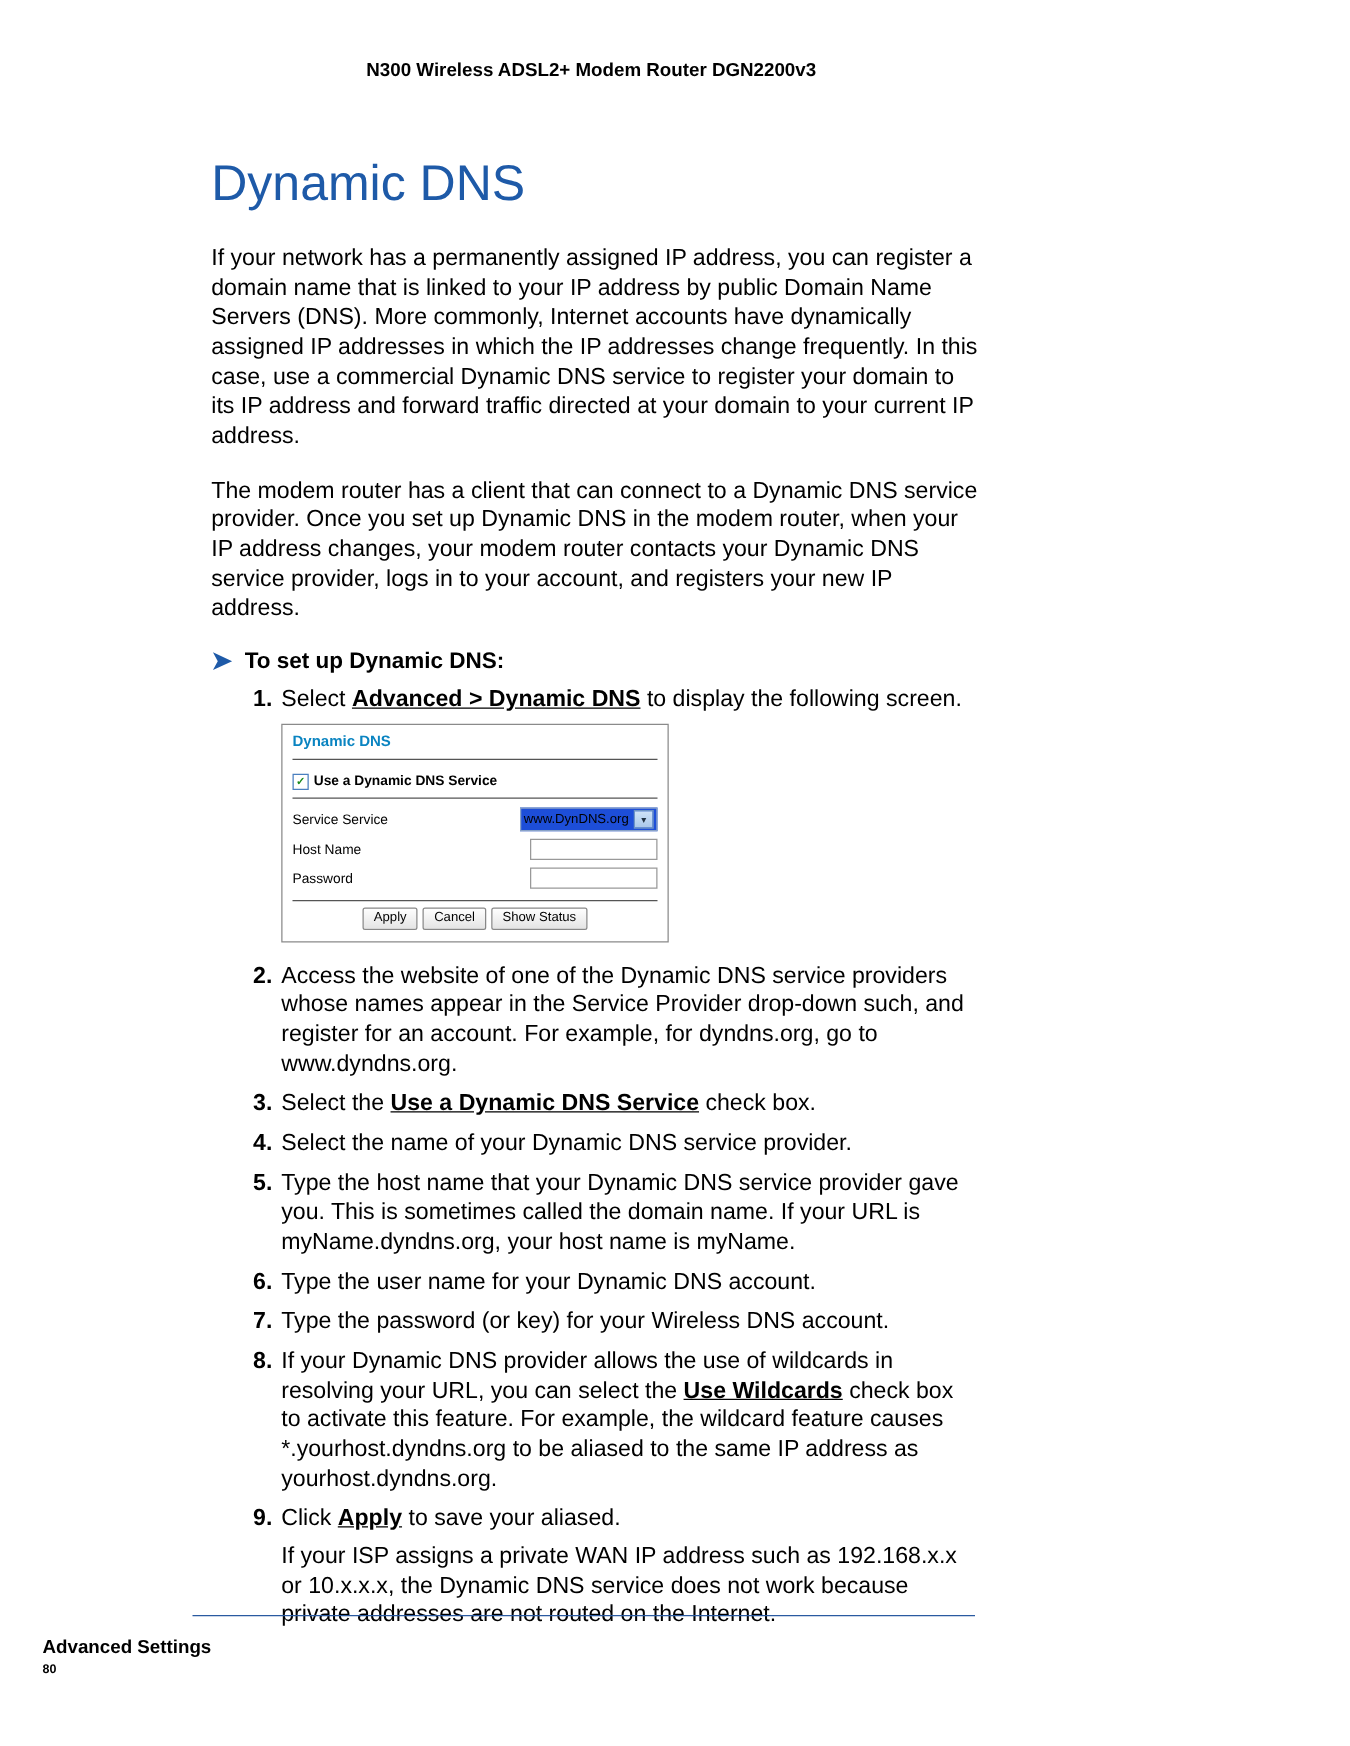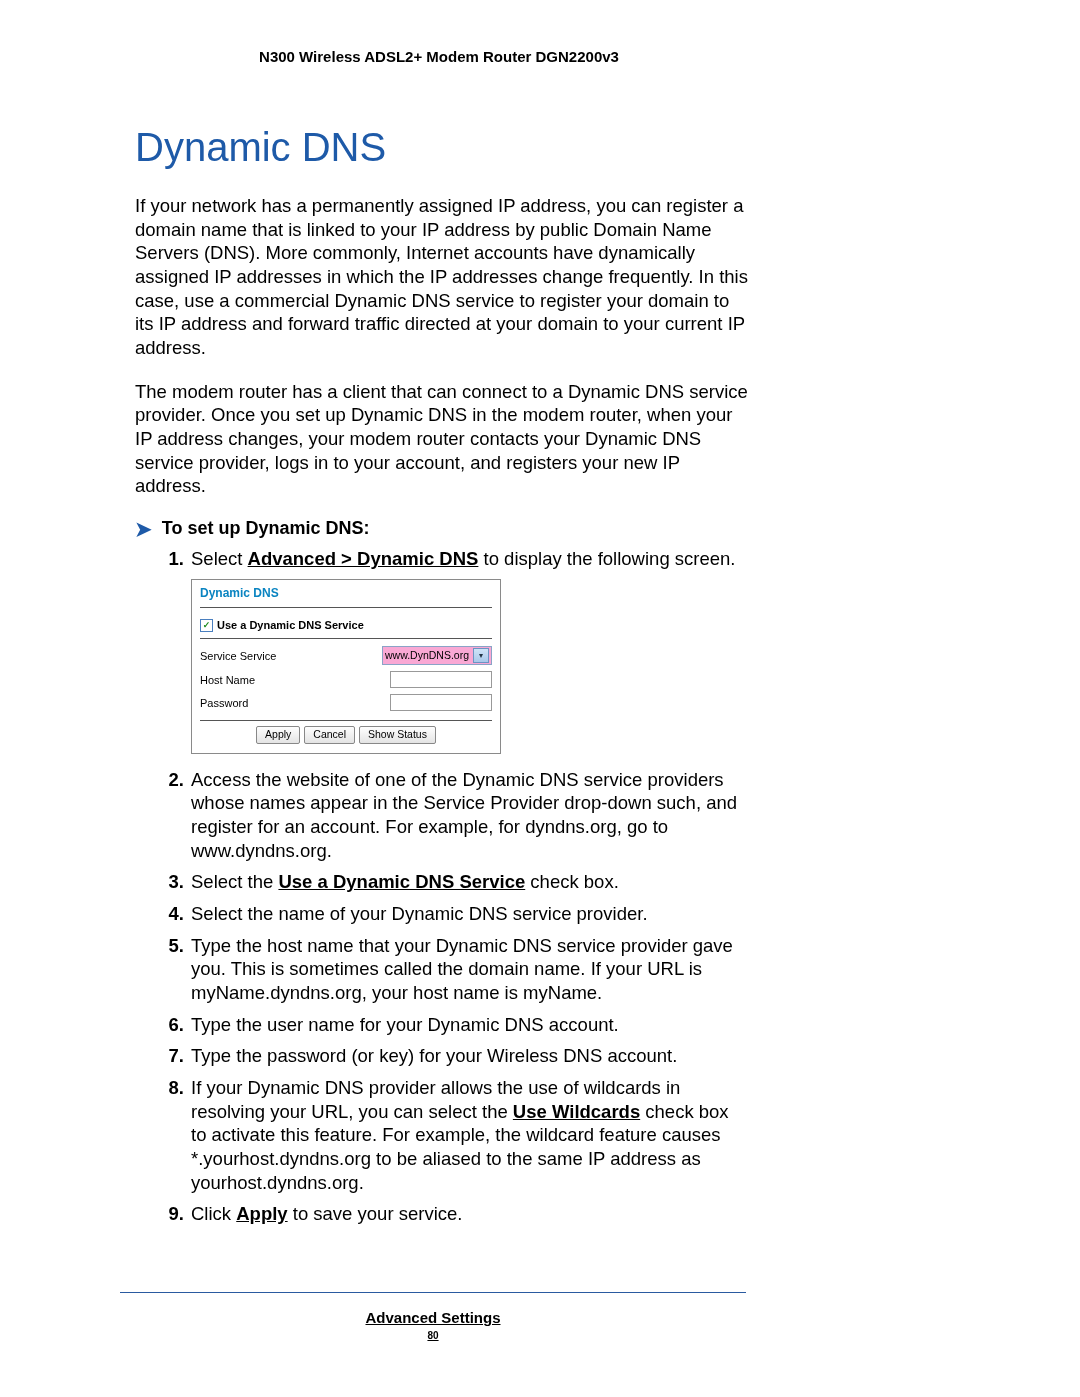--- a/index.html
+++ b/index.html
@@ -6,20 +6,21 @@
     margin: 0;
     padding: 0;
     background: #fff;
   }
   .page {
     width: 878px;
     height: 1397px;
     position: relative;
     font-family: Arial, Helvetica, sans-serif;
     color: #000;
+    margin-left: 34px;
   }
   .header {
     text-align: center;
     font-weight: bold;
     font-size: 15px;
     padding-top: 48px;
   }
   .content {
     padding: 60px 130px 0 135px;
   }
@@ -111,21 +112,21 @@
   .ddns-row .lbl { width: 110px; }
   .ddns-row .fld { flex: 1; display:flex; justify-content:flex-end; }
   .ddns-input {
     border: 1px solid #999;
     height: 15px;
     background: #fff;
   }
   .ddns-input.short { width: 100px; }
   .ddns-select {
     border: 1px solid #8aa3c7;
-    background: #f9a8d4;
+    background: #1d4ed8;
     height: 17px;
     font-size: 10.5px;
     padding: 0 2px;
     display: inline-flex;
     align-items: center;
   }
   .ddns-select .dd {
     width: 14px; height: 13px;
     margin-left: 4px;
     background: linear-gradient(#cfe3f7,#a9c8ea);
@@ -143,22 +144,20 @@
     border: 1px solid #888;
     background: linear-gradient(#fefefe,#e4e4e4);
     font-size: 10.5px;
     padding: 1px 8px;
     border-radius: 2px;
   }
   .footer {
     position: absolute;
     left: 0; right: 12px;
     bottom: 56px;
-    text-align: center;
-    text-decoration: underline;
   }
   .footer-rule {
     border-top: 1px solid #2a5aa0;
     margin: 0 120px 16px 120px;
   }
   .footer-label { font-weight: bold; font-size: 15px; }
   .footer-page { color: #000000; font-weight: bold; font-size: 10px; margin-top: 4px; }
 </style>
 </head>
 <body>
@@ -232,21 +231,22 @@
       <li>Select the name of your Dynamic DNS service provider.</li>
       <li>Type the host name that your Dynamic DNS service provider gave you. This is sometimes called the domain name. If your URL is myName.dyndns.org, your host name is myName.</li>
       <li>Type the user name for your Dynamic DNS account.</li>
       <li>Type the password (or key) for your Wireless DNS account.</li>
 
       <li>
         <span>If your Dynamic DNS provider allows the use of wildcards in resolving your URL, you can select the </span><span class="bold">Use Wildcards</span><span> check box to activate this feature. For example, the wildcard feature causes *.yourhost.dyndns.org to be aliased to the same IP address as yourhost.dyndns.org.</span>
       </li>
 
       <li>
-        <span>Click </span><span class="bold">Apply</span><span> to save your service.</span>
+        <span>Click </span><span class="bold">Apply</span><span> to save your aliased.</span>
+        <div class="sub">If your ISP assigns a private WAN IP address such as 192.168.x.x or 10.x.x.x, the Dynamic DNS service does not work because private addresses are not routed on the Internet.</div>
       </li>
     </ol>
   </div>
 
   <div class="footer">
     <div class="footer-rule"></div>
     <div class="footer-label">Advanced Settings</div>
     <div class="footer-page">80</div>
   </div>
 

